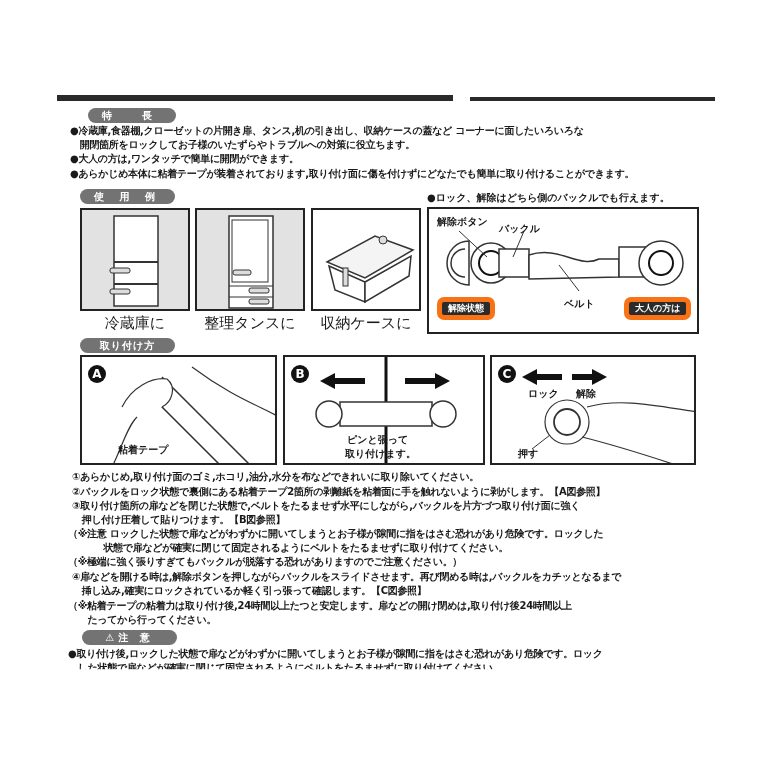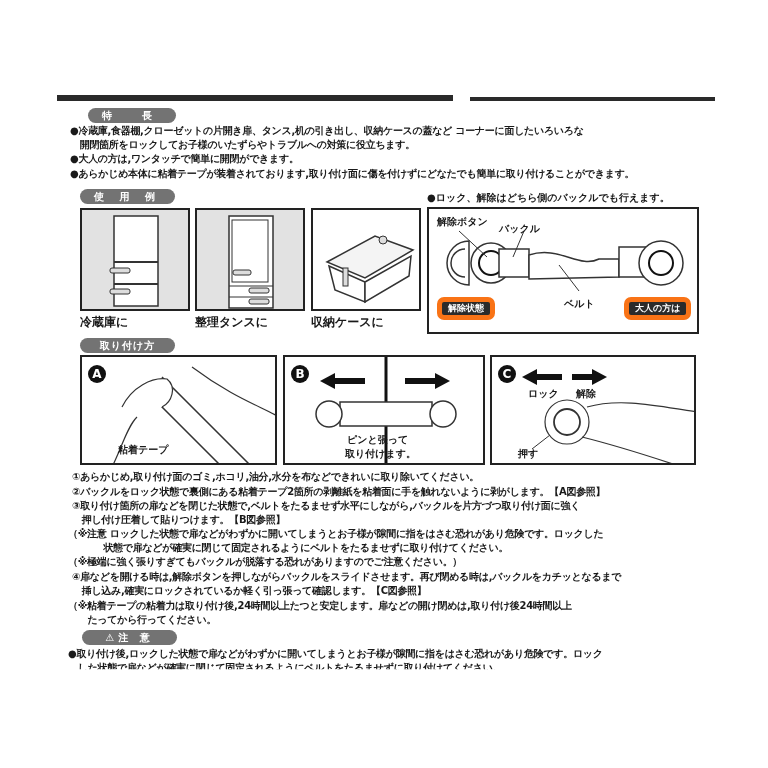--- a/index.html
+++ b/index.html
@@ -2,21 +2,21 @@
 <html><head>
 <meta charset="utf-8">
 <style>
   html,body{margin:0;padding:0;background:#fff;}
   body{width:768px;height:768px;position:relative;overflow:hidden;font-family:"DejaVu Sans",sans-serif;color:#1a1a1a;}
   .topbar{position:absolute;top:95px;height:6px;background:#2a2a2a;}
   .pill{position:absolute;height:15px;border-radius:8px;background:#737373;color:#fff;font-size:10px;font-weight:bold;display:flex;align-items:center;justify-content:center;letter-spacing:10px;}
   .line{position:absolute;left:72px;font-size:10px;line-height:12px;white-space:nowrap;font-weight:bold;letter-spacing:-0.3px;}
   .panel{position:absolute;border:2px solid #222;background:#fff;box-sizing:border-box;overflow:hidden;}
   .gray{background:#e2e2e2;}
-  .caption{position:absolute;font-size:12px;font-weight:bold;text-align:left;white-space:nowrap;}
+  .caption{position:absolute;font-size:15px;font-weight:normal;text-align:center;white-space:nowrap;}
   .lbl{position:absolute;font-size:10px;font-weight:bold;white-space:nowrap;}
   .state{position:absolute;height:13px;border-radius:7px;background:#2b2b2b;color:#fff;font-size:9px;font-weight:bold;padding:0 6px;display:flex;align-items:center;border:5px solid #f97316;}
   .badge{position:absolute;width:18px;height:18px;border-radius:50%;background:#111;color:#fff;font-size:12px;font-weight:bold;display:flex;align-items:center;justify-content:center;}
   svg{position:absolute;left:0;top:0;}
 </style>
 </head>
 <body>
 
 <div class="topbar" style="left:57px;width:396px;"></div>
 <div class="topbar" style="left:470px;width:245px;height:4px;top:97px;"></div>

